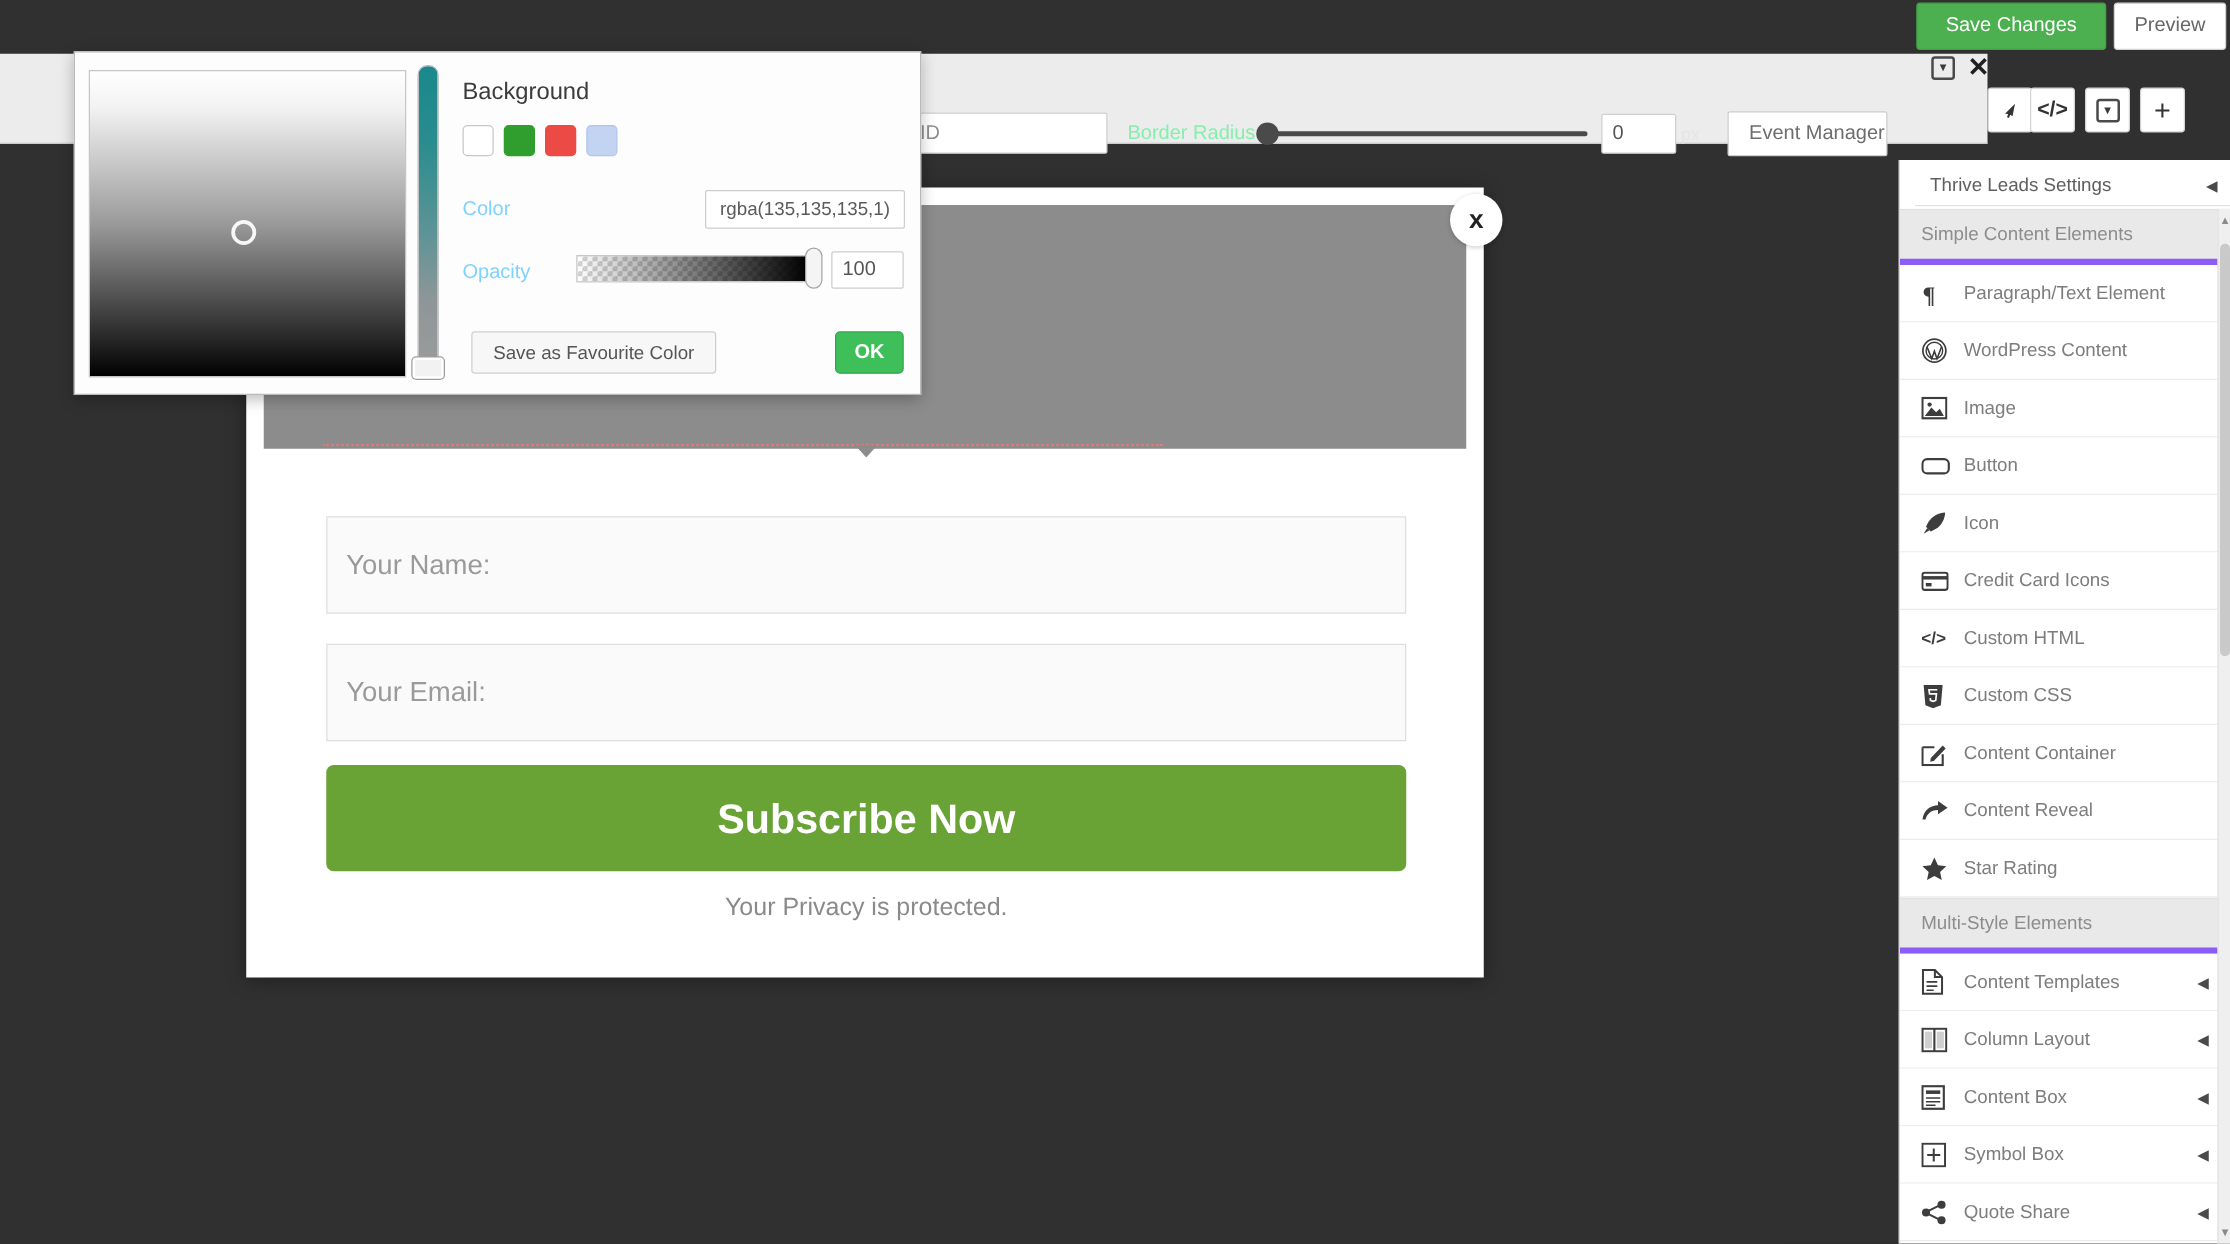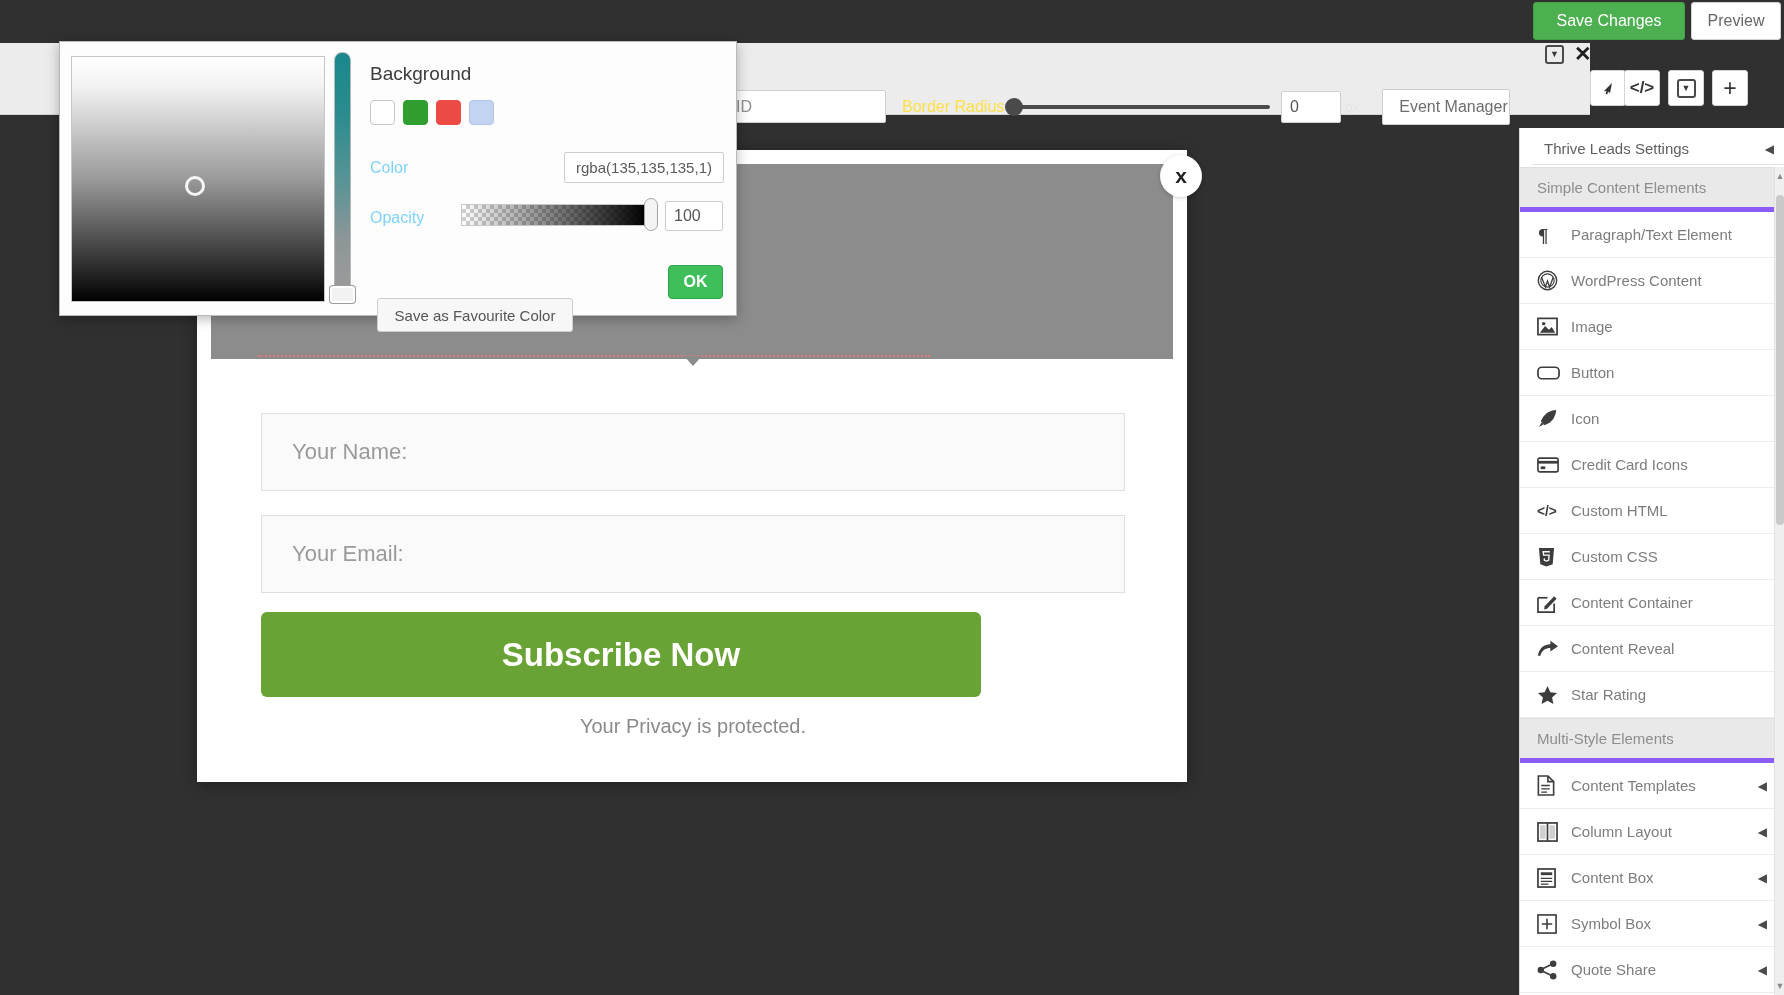--- a/index.html
+++ b/index.html
@@ -19,21 +19,21 @@
     position: absolute; left: 0; top: 43px; width: 1590px; height: 72px;
     background: #ececec; border-bottom: 1px solid #d2d2d2;
   }
 
   .tb-id-input {
     position: absolute; left: 726px; top: 90px; width: 160px; height: 33px;
     background: #fff; border: 1px solid #cfcfcf; border-radius: 2px;
     font-size: 16px; color: #8f8f8f; padding: 0 9px; line-height: 31px;
   }
   .tb-label {
-    position: absolute; font-size: 16px; color: #fde047;
+    position: absolute; font-size: 16px; color: #86efac;
   }
   #borderRadiusLabel { left: 902px; top: 98px; }
   .tb-slider {
     position: absolute; left: 1010px; top: 105px; width: 260px; height: 4px;
     background: #4a4a4a; border-radius: 2px;
   }
   .tb-slider-knob {
     position: absolute; left: 1005px; top: 98px; width: 18px; height: 18px;
     border-radius: 50%; background: #4a4a4a;
   }
@@ -142,27 +142,27 @@
     border-top: 10px solid #8c8c8c;
   }
   .lb-close {
     position: absolute; left: 1160px; top: 155px; width: 42px; height: 42px;
     border-radius: 50%; background: #fff; display: flex; align-items: center; justify-content: center;
     font-size: 21px; font-weight: bold; color: #222; box-shadow: 0 1px 4px rgba(0,0,0,.2);
   }
   .lb-field {
     position: absolute; left: 261px; width: 864px; height: 78px;
     background: #fafafa; border: 1px solid #dfdfdf;
-    display: flex; align-items: center; padding-left: 30px;
+    display: flex; align-items: center; padding-left: 15px;
     font-size: 22px; color: #9a9a9a;
   }
   #fieldName  { top: 413px; }
   #fieldEmail { top: 515px; }
   .lb-cta {
-    position: absolute; left: 261px; top: 612px; width: 720px; height: 85px;
+    position: absolute; left: 261px; top: 612px; width: 864px; height: 85px;
     background: #69a235; border-radius: 6px;
     display: flex; align-items: center; justify-content: center;
     color: #fff; font-size: 33px; font-weight: bold;
   }
   .lb-privacy {
     position: absolute; left: 261px; top: 715px; width: 864px;
     text-align: center; font-size: 20px; color: #8a8a8a;
   }
 
   
@@ -223,21 +223,21 @@
   }
   .pk-opacity-input {
     position: absolute; left: 665px; top: 201px; width: 58px; height: 30px;
     background: #fff; border: 1px solid #cdcdcd; border-radius: 2px;
     font-size: 16px; color: #555; padding: 0 8px; line-height: 28px;
   }
   .pk-fav-btn {
     position: absolute; left: 377px; top: 265px; width: 196px; height: 34px;
     background: #f7f7f7; border: 1px solid #cfcfcf; border-radius: 3px;
     display: flex; align-items: center; justify-content: center;
-    font-size: 15px; color: #555; margin-top: 33px;
+    font-size: 15px; color: #555;
   }
   .pk-ok-btn {
     position: absolute; left: 668px; top: 265px; width: 55px; height: 34px;
     background: #3fbf5a; border: 1px solid #2fa64a; border-radius: 4px;
     display: flex; align-items: center; justify-content: center;
     color: #fff; font-size: 16px; font-weight: bold;
   }
   svg { display: block; }
 </style>
 </head>

